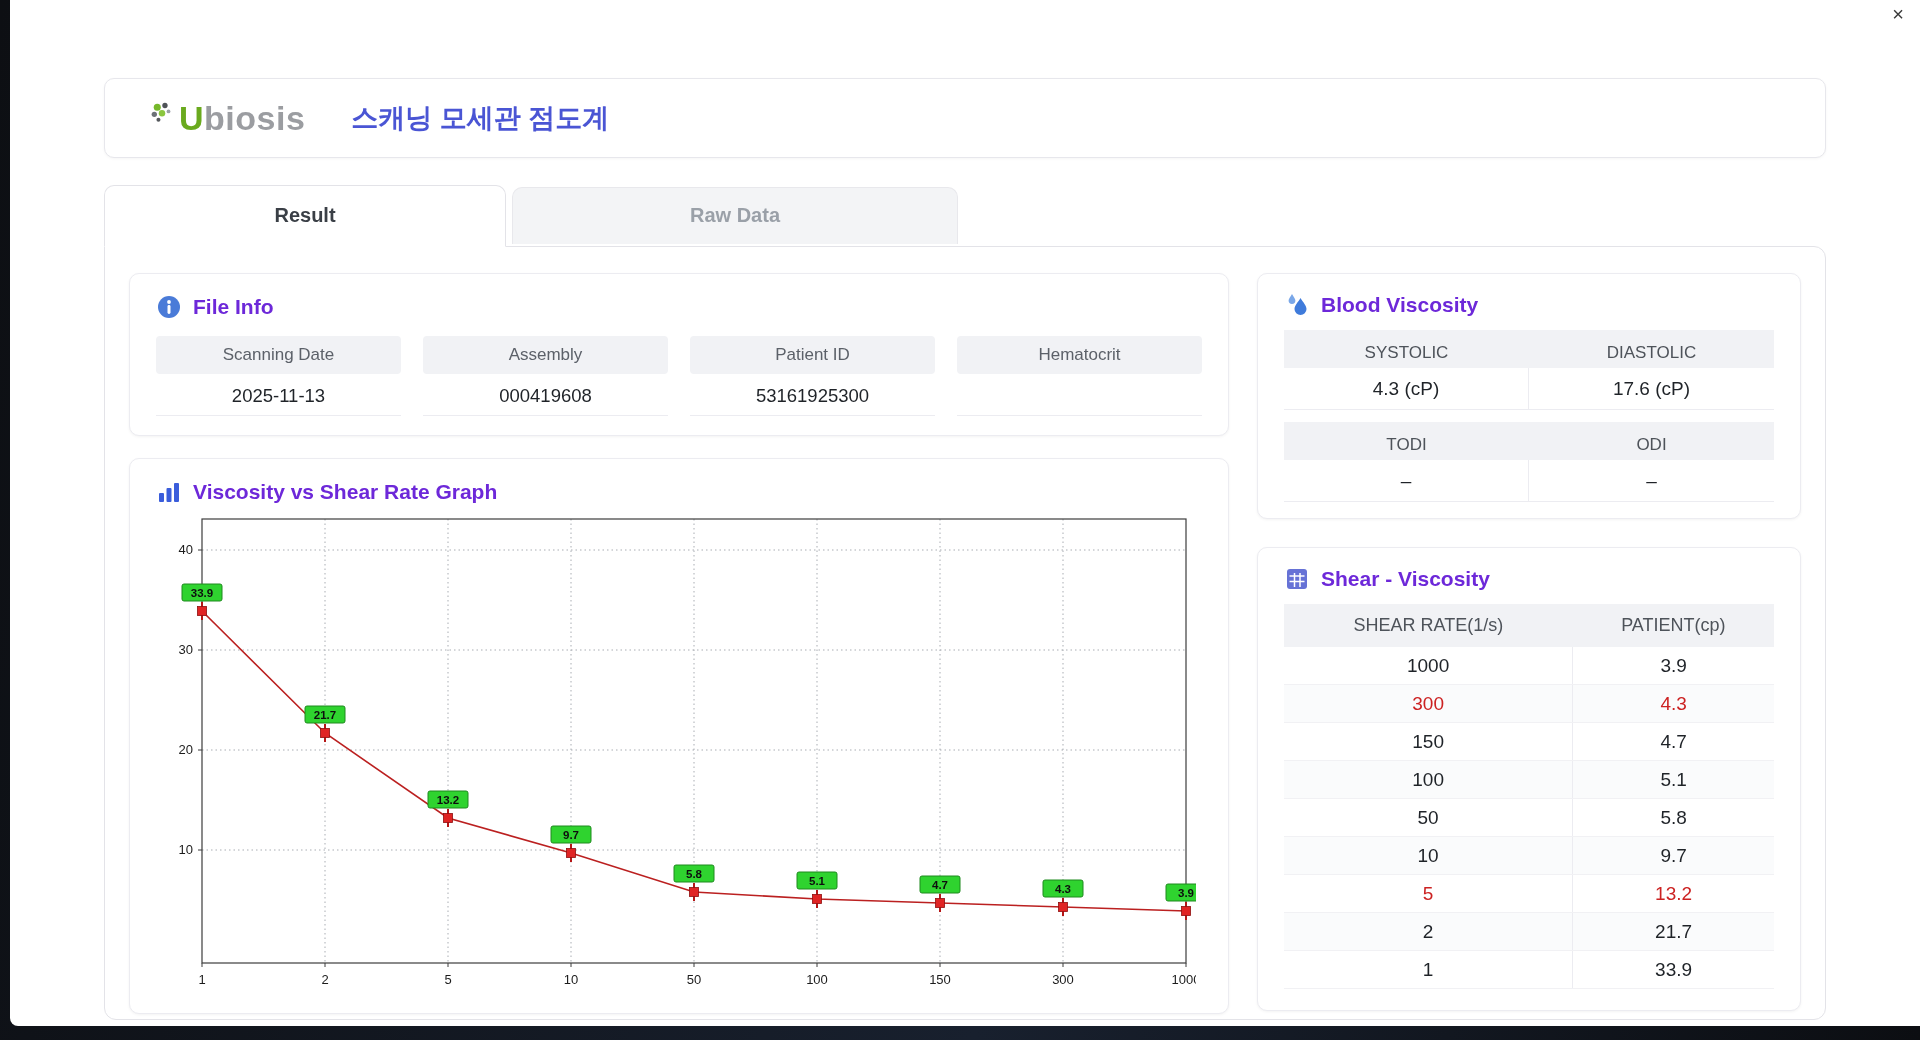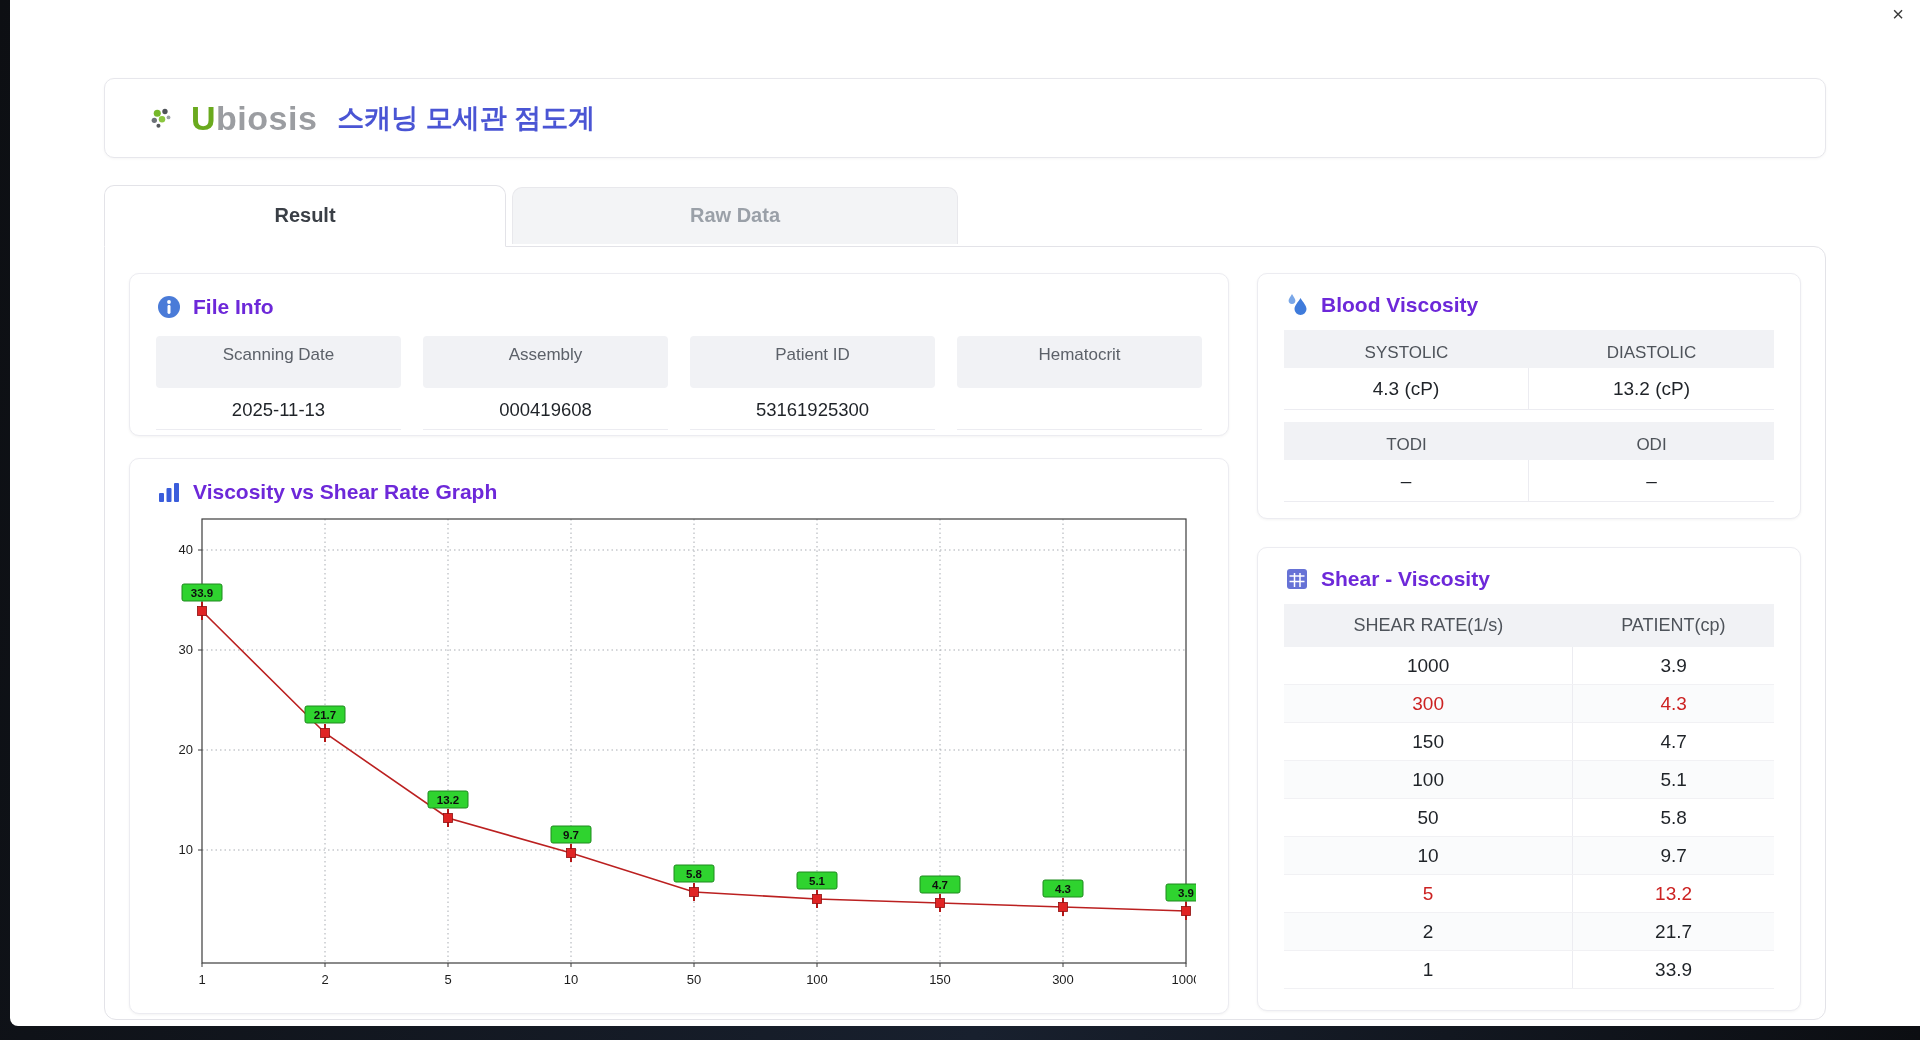--- a/index.html
+++ b/index.html
@@ -18,25 +18,25 @@
     cursor:pointer; line-height:24px; z-index:10;
   }
   .main { padding:0 94px; }
 
   
   .header-card {
     margin-top:78px; height:80px; border:1px solid #e7e7ec; border-radius:10px;
     display:flex; align-items:center; padding:0 44px;
     box-shadow:0 1px 3px rgba(0,0,0,.04); background:#fff;
   }
-  .logo { display:flex; align-items:center; gap:16px; }
+  .logo { display:flex; gap:4px; }
   .logo-text { font-size:34px; font-weight:600; letter-spacing:.5px; }
   .logo-u { color:#6aaa1e; }
   .logo-rest { color:#9b9da1; }
-  .app-title { margin-left:20px; color:#4a55d4; font-size:27px; font-weight:700; }
+  .app-title { margin-left:46px; color:#4a55d4; font-size:27px; font-weight:700; }
 
   
   .tabs { display:flex; align-items:center; margin-top:26px; height:62px; }
   .tab {
     display:flex; align-items:center; justify-content:center;
     border-radius:10px 10px 0 0; cursor:pointer;
   }
   .tab.active {
     width:402px; height:62px; background:#fff; border:1px solid #e3e3e8;
     border-bottom:1px solid #fff; color:#3a3f46; font-size:20px; font-weight:700;
@@ -61,21 +61,21 @@
   }
   .card-title-row { display:flex; align-items:center; gap:11px; }
   .card-title { font-size:21px; font-weight:700; color:#6d28d9; }
 
   
   .file-info-card { padding:20px 26px 19px; height:163px; }
   .fields { display:flex; gap:22px; margin-top:16px; }
   .field { flex:1; }
   .field-label {
     background:#f1f2f5; color:#5c6169; font-size:17px; text-align:center;
-    padding:9px 0; border-radius:4px; height:52px;
+    padding:9px 0; border-radius:4px; height:38px;
   }
   .field-value {
     text-align:center; font-size:18.5px; color:#1f2328; padding:11px 0 9px;
     border-bottom:1px solid #ececf1; height:42px;
   }
 
   
   .graph-card { margin-top:22px; padding:20px 26px 4px; height:556px; }
   .chart-wrap { margin-top:6px; }
 
@@ -271,21 +271,21 @@
             <svg class="icon-badge" viewBox="0 0 26 26">
               <path d="M8 2 C9.6 4.8 11.4 6.7 11.4 8.6 a3.4 3.4 0 1 1 -6.8 0 C4.6 6.7 6.4 4.8 8 2 Z" fill="#7aa7e8"></path>
               <path d="M16.5 6 C19.3 10.6 22.5 13.6 22.5 17 a6 6 0 1 1 -12 0 C10.5 13.6 13.7 10.6 16.5 6 Z" fill="#3f7bdb"></path>
             </svg>
             <span class="card-title">Blood Viscosity</span>
           </div>
           <div class="bv-grid">
             <div class="bv-head">SYSTOLIC</div>
             <div class="bv-head">DIASTOLIC</div>
             <div class="bv-val bv-divider">4.3 (cP)</div>
-            <div class="bv-val">13.2 (cP)</div>
+            <div class="bv-val">17.6 (cP)</div>
             <div class="bv-spacer"></div>
             <div class="bv-head">TODI</div>
             <div class="bv-head">ODI</div>
             <div class="bv-val bv-divider">–</div>
             <div class="bv-val">–</div>
           </div>
         </div>
 
         <div class="card sv-card">
           <div class="card-title-row">

